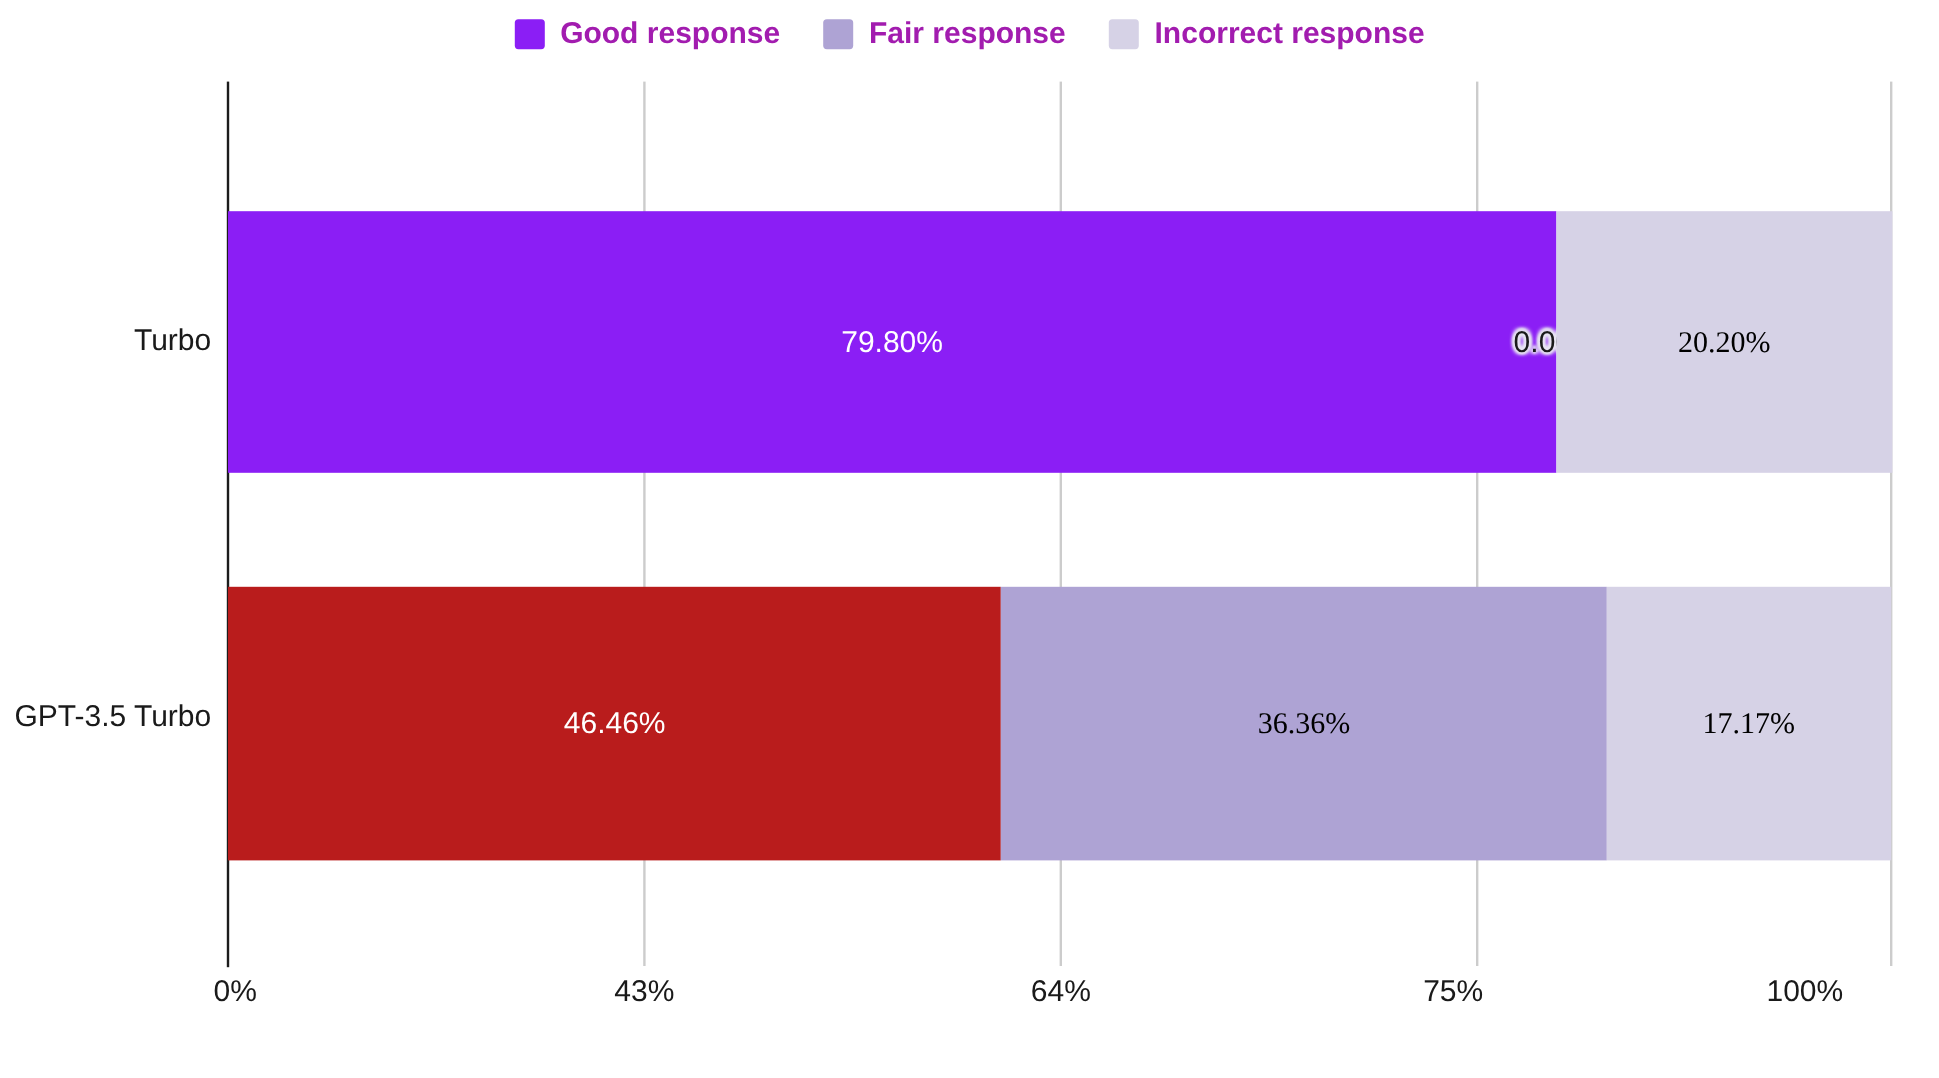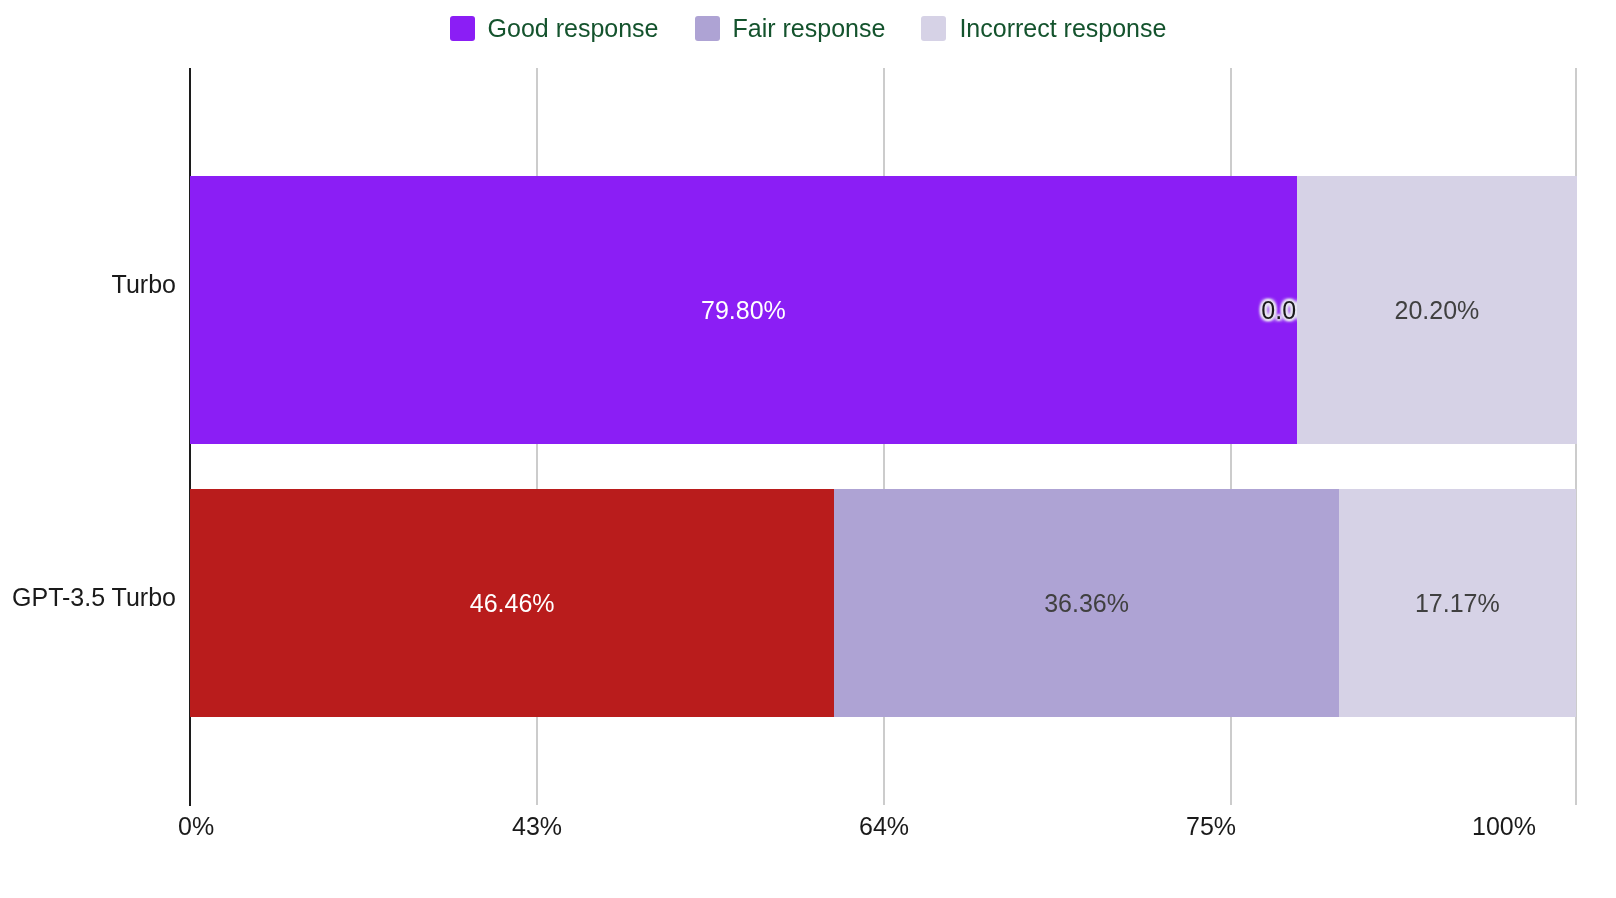--- a/index.html
+++ b/index.html
@@ -40,22 +40,23 @@
   .legend-swatch {
     width: 25px;
     height: 25px;
     border-radius: 3px;
     margin-right: 13px;
     flex: none;
   }
   .legend-label {
     font-size: 25px;
     line-height: 25px;
-    color: #14532d;
-    white-space: nowrap;
+    color: #a21caf;
+    white-space: nowrap;
+    font-weight: bold;
   }
 
   
   #plot {
     position: absolute;
     left: 0;
     top: 0;
     width: 1616px;
     height: 898px;
   }
@@ -97,21 +98,21 @@
     justify-content: center;
     overflow: visible;
   }
   .seg-label {
     font-size: 25px;
     line-height: 25px;
     white-space: nowrap;
     pointer-events: none;
   }
   .seg-label.light { color: #ffffff; }
-  .seg-label.dark  { color: #404040; }
+  .seg-label.dark  { color: #000000; font-family: Liberation Serif, serif; }
   .seg-label.zero {
     position: absolute;
     right: 0;
     transform: translateX(50%);
     color: #1a1a1a;
     text-shadow:
        2px  0   2px #e9e7f2,
       -2px  0   2px #e9e7f2,
        0    2px 2px #e9e7f2,
        0   -2px 2px #e9e7f2,
@@ -171,21 +172,21 @@
 
   <div id="plot-area">
     <div class="gridline" style="left:346px"></div>
     <div class="gridline" style="left:693px"></div>
     <div class="gridline" style="left:1040px"></div>
     <div class="gridline" style="left:1385px"></div>
   </div>
 
   <div id="y-axis-line"></div>
 
-  <div class="bar-row" style="left:190px; top:176px; width:1387px; height:268px;">
+  <div class="bar-row" style="left:190px; top:176px; width:1387px; height:218px;">
 
     <div class="bar-seg" style="background:#8b1ef5; width:1106.8px;">
       <span class="seg-label light">79.80%</span>
       <span class="seg-label zero">0.00%</span>
     </div>
 
     <div class="bar-seg" style="background:#aea3d4; width:0px;"></div>
 
     <div class="bar-seg" style="background:#d6d2e6; width:280.2px;">
       <span class="seg-label dark">20.20%</span>

